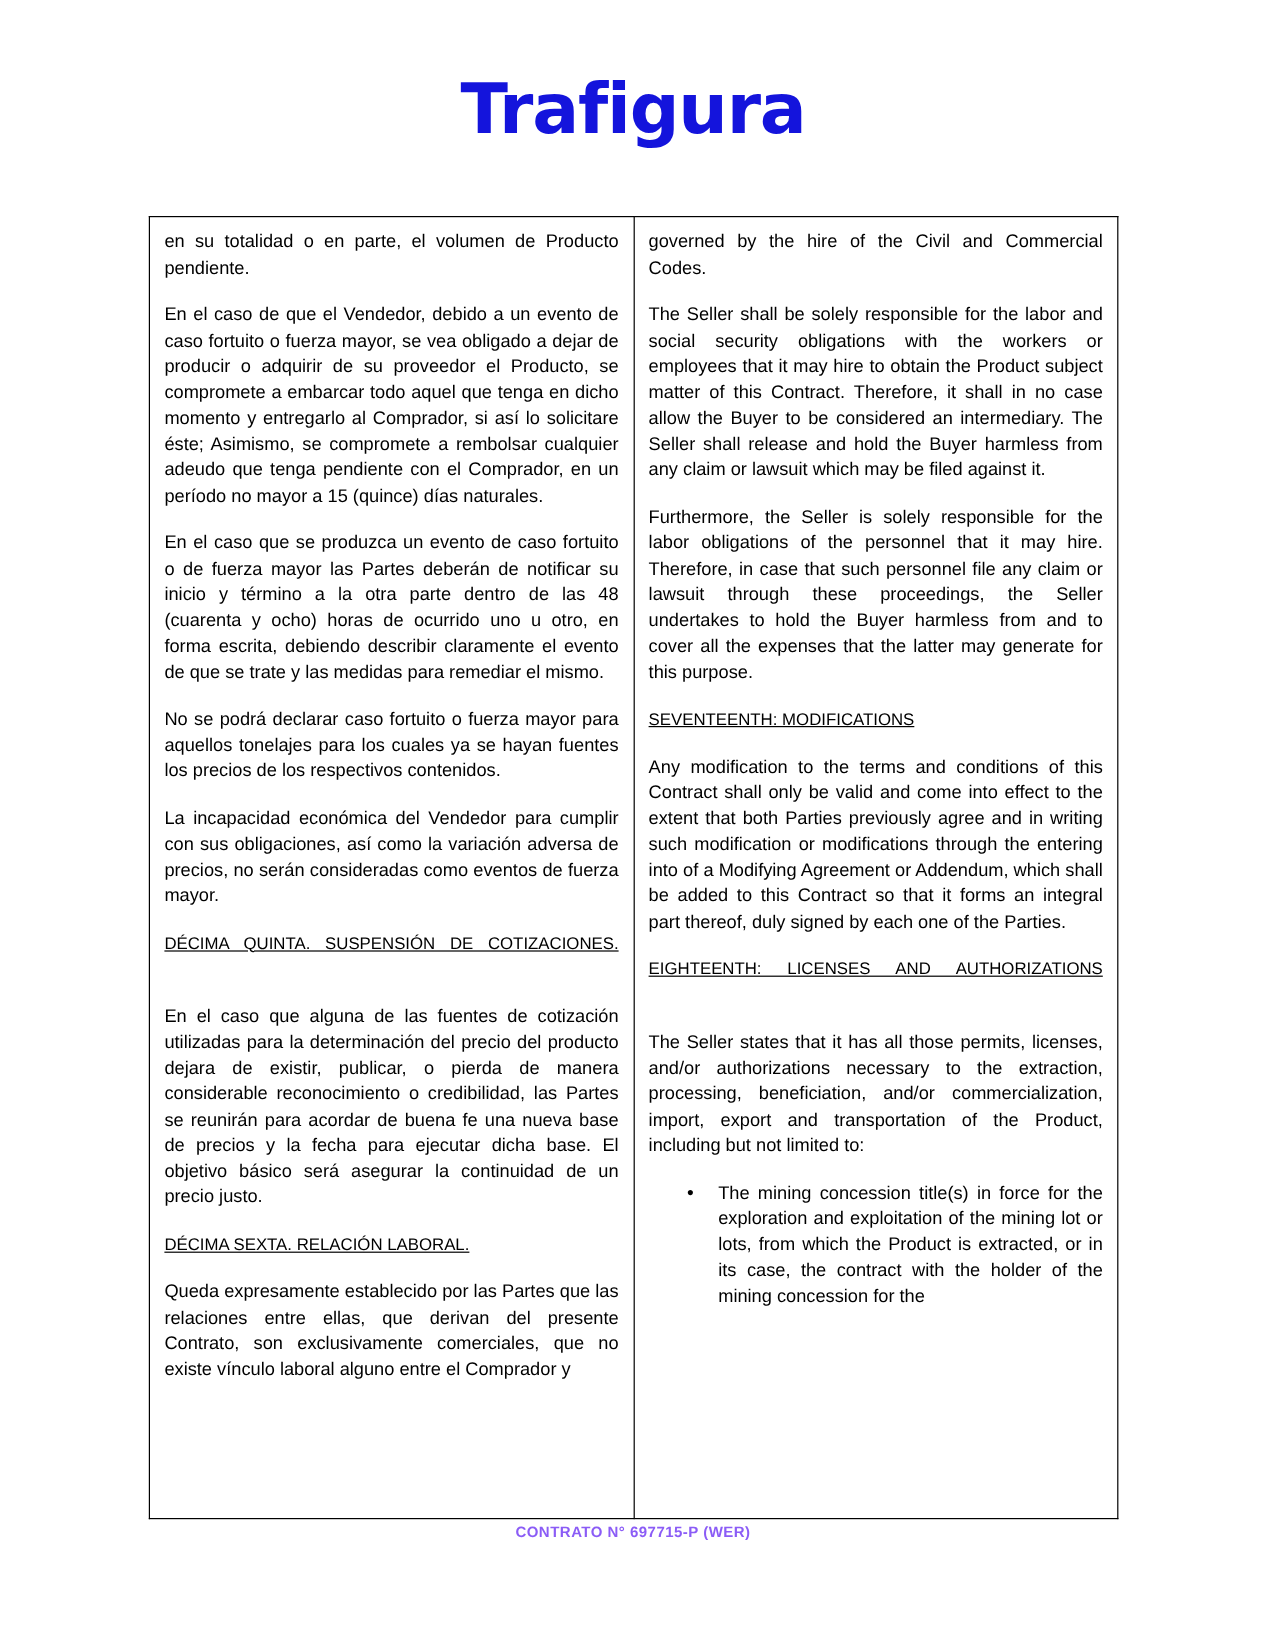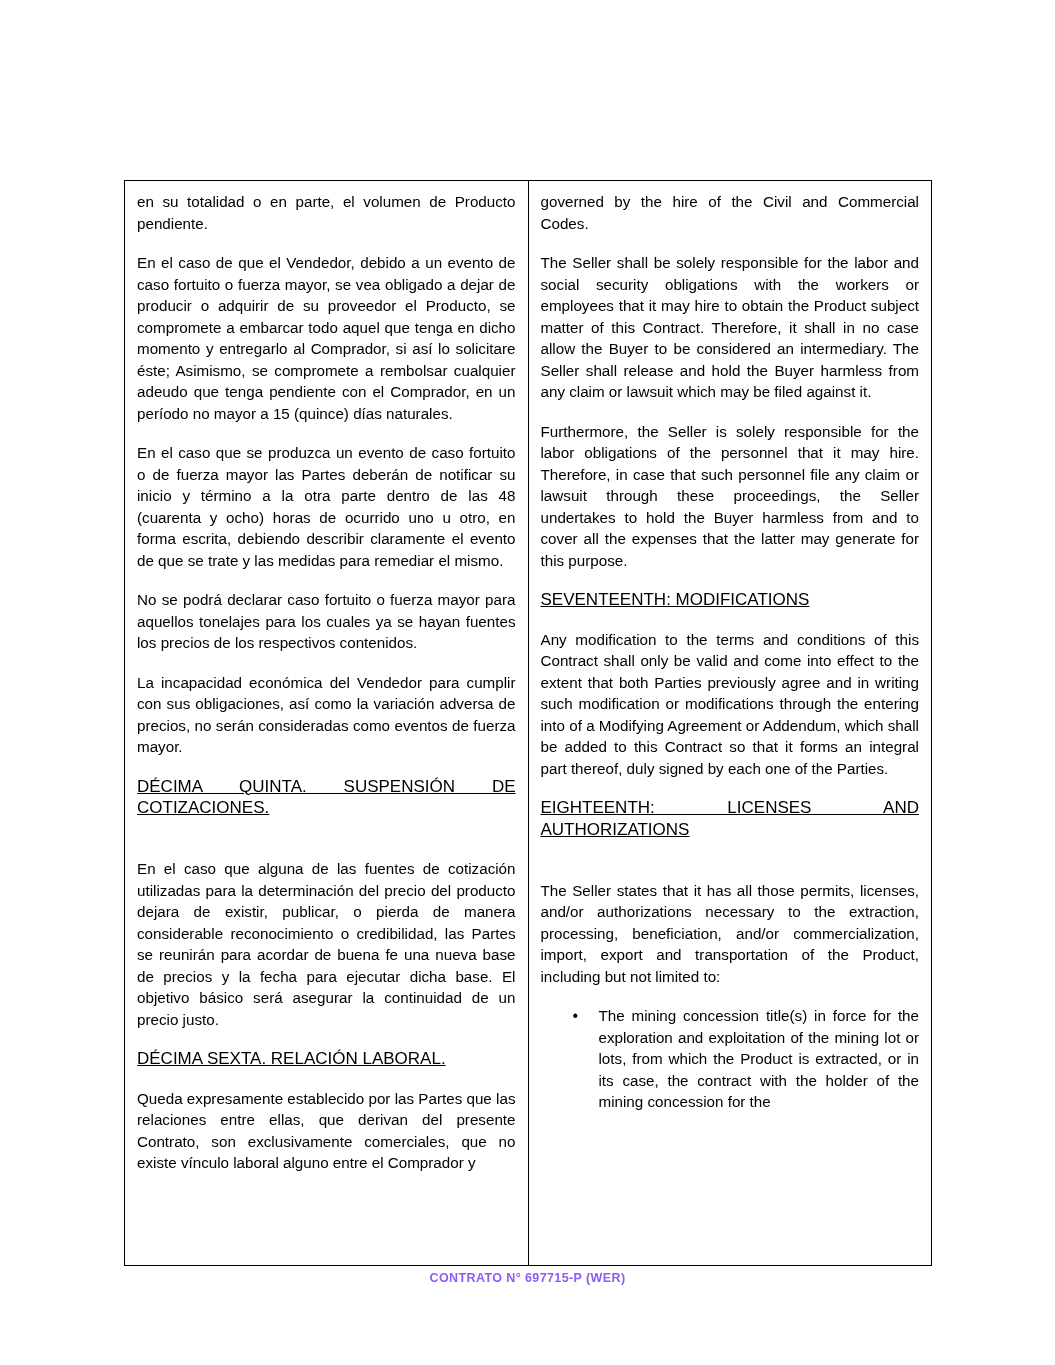--- a/index.html
+++ b/index.html
@@ -61,21 +61,21 @@
     line-height: 21.5px;
     text-align: justify;
     text-justify: inter-word;
     hyphens: none;
   }
   p.para:last-child {
     margin-bottom: 0;
   }
   p.heading {
     margin: 0 0 18px 0;
-    font-size: 17px;
+    font-size: 14px;
     line-height: 21.5px;
     text-decoration: underline;
     text-align: justify;
   }
   p.heading.spread {
     text-align: justify;
   }
   p.heading.spread::after {
     content: "";
     display: inline-block;
@@ -113,20 +113,23 @@
     font-weight: bold;
     letter-spacing: 0.4px;
     color: #8b5cf6;
   }
 </style>
 </head>
 <body>
 
 <div class="page">
 
+  <div class="logo-wrap">
+    <span class="logo">Trafigura</span>
+  </div>
 
   <div class="table-wrap">
     <table class="contract">
       <tbody>
           <tr>
         <td>
           <p class="para">en su totalidad o en parte, el volumen de Producto pendiente.</p>
           <p class="para">En el caso de que el Vendedor, debido a un evento de caso fortuito o fuerza mayor, se vea obligado a dejar de producir o adquirir de su proveedor el Producto, se compromete a embarcar todo aquel que tenga en dicho momento y entregarlo al Comprador, si así lo solicitare éste; Asimismo, se compromete a rembolsar cualquier adeudo que tenga pendiente con el Comprador, en un período no mayor a 15 (quince) días naturales.</p>
           <p class="para">En el caso que se produzca un evento de caso fortuito o de fuerza mayor las Partes deberán de notificar su inicio y término a la otra parte dentro de las 48 (cuarenta y ocho) horas de ocurrido uno u otro, en forma escrita, debiendo describir claramente el evento de que se trate y las medidas para remediar el mismo.</p>
           <p class="para">No se podrá declarar caso fortuito o fuerza mayor para aquellos tonelajes para los cuales ya se hayan fuentes los precios de los respectivos contenidos.</p>

